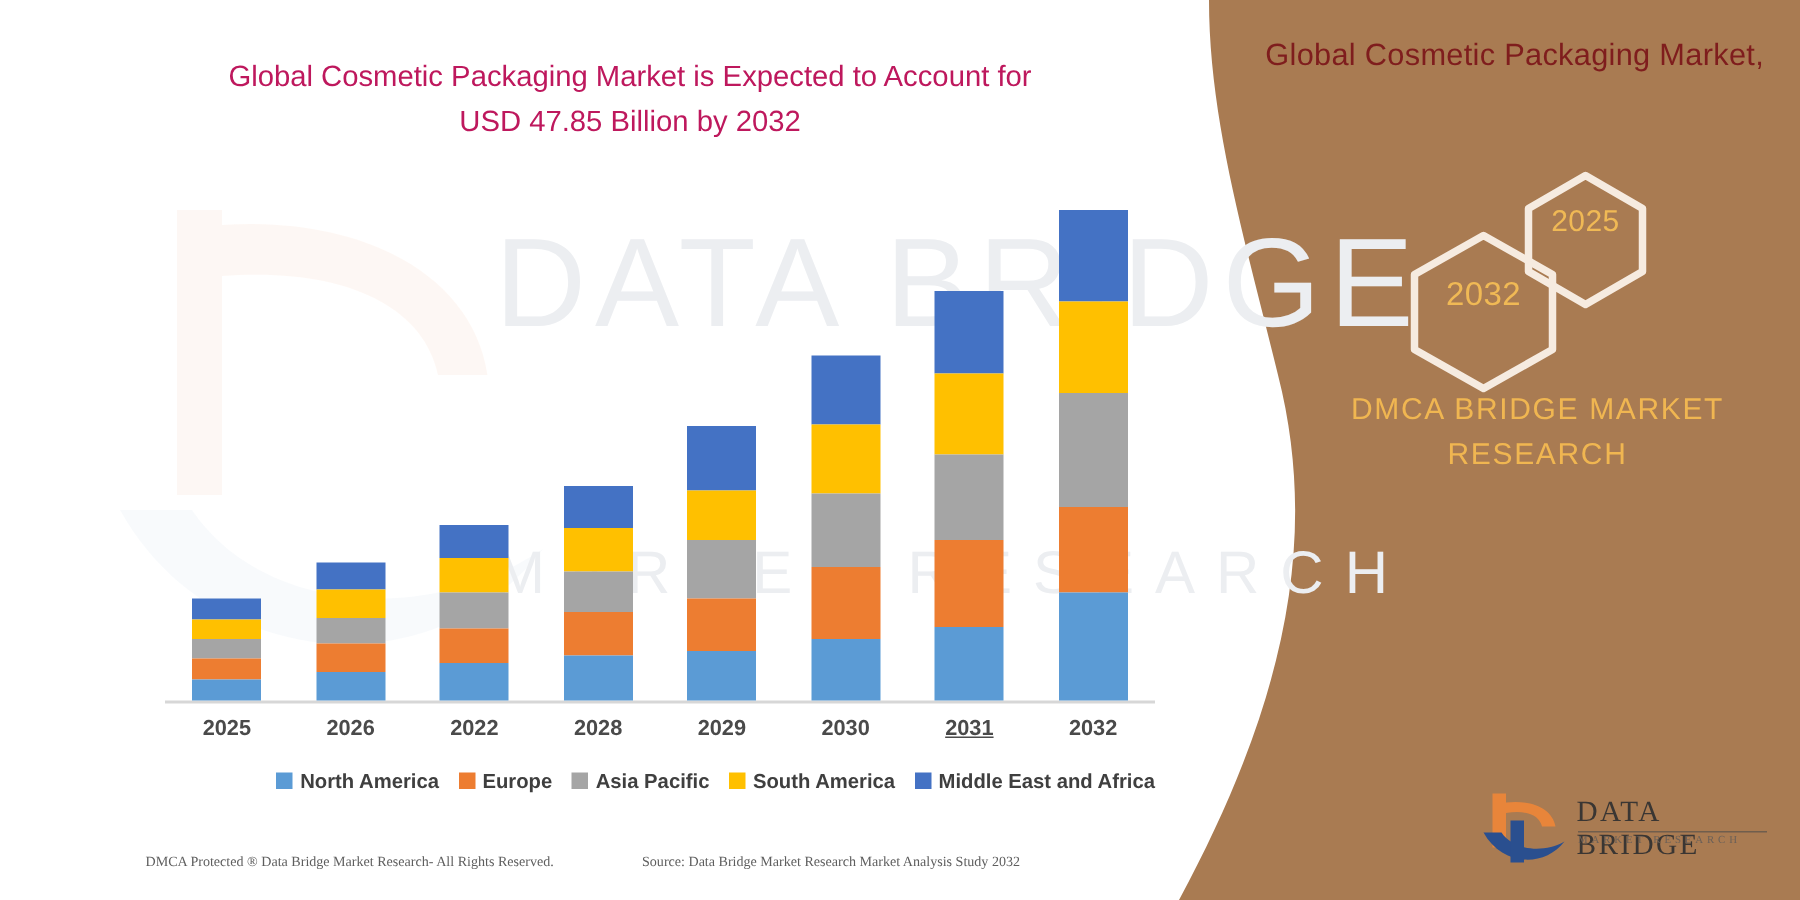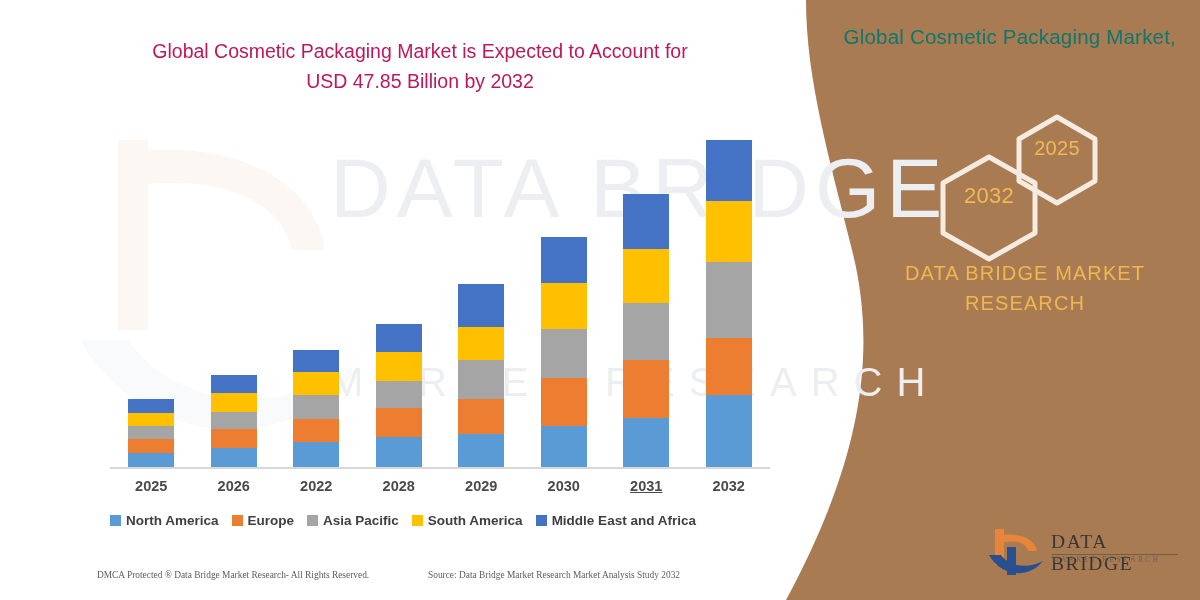--- a/index.html
+++ b/index.html
@@ -22,21 +22,21 @@
     width: 1200px; height: 600px;
     z-index: 1;
   }
   .brand-panel svg { display: block; }
 
   .panel-title {
     position: absolute;
     right: 24px; top: 22px;
     width: 370px;
     text-align: right;
-    color: #0f766e;
+    color: #7f1d1d;
     font-size: 20.5px;
     line-height: 30px;
     letter-spacing: .2px;
     z-index: 4;
   }
 
   
   .hex-wrap { position: absolute; z-index: 4; }
   .hex-2032 { left: 935px; top: 152px; }
   .hex-2025 { left: 1012px; top: 113px; }
@@ -157,21 +157,21 @@
     font-size: 14.5px;
     font-weight: bold;
   }
 
   
   .legend {
     position: absolute;
     left: 110px; top: 513px;
     width: 660px;
     display: flex;
-    justify-content: flex-start;
+    justify-content: flex-end;
     align-items: center;
     gap: 13px;
     z-index: 3;
   }
   .legend-item { display: flex; align-items: center; gap: 5px; }
   .legend-swatch { width: 11px; height: 11px; display: inline-block; }
   .legend-label { color: #3f3f3f; font-size: 13.5px; font-weight: bold; }
 
   
   .footer-left {
@@ -210,21 +210,21 @@
   </div>
 
   <div class="hex-wrap hex-2025">
     <svg width="90" height="94" viewBox="0 0 90 94" xmlns="http://www.w3.org/2000/svg">
       <polygon points="45,4 83,26 83,68 45,90 7,68 7,26" fill="none" stroke="#f6ebe0" stroke-width="5" stroke-linejoin="round"></polygon>
     </svg>
     <div class="hex-label">2025</div>
   </div>
 
   <div class="brand-name">
-    <div>DATA BRIDGE MARKET</div>
+    <div>DMCA BRIDGE MARKET</div>
     <div>RESEARCH</div>
   </div>
 
   <div class="logo-block">
     <svg class="logo-mark" viewBox="0 0 62 58" xmlns="http://www.w3.org/2000/svg">
       <path d="M10 4 L19 4 L19 40 L10 40 Z" fill="#e8853a"></path>
       <path d="M19 10 C 36 8 50 14 52 26 L 43 26 C 41 18 32 15 19 17 Z" fill="#e8853a"></path>
       <path d="M4 30 C 16 52 44 54 58 36 C 44 44 24 42 16 30 Z" fill="#2a4f8f"></path>
       <path d="M22 22 L31 22 L31 50 L22 50 Z" fill="#2a4f8f"></path>
     </svg>

